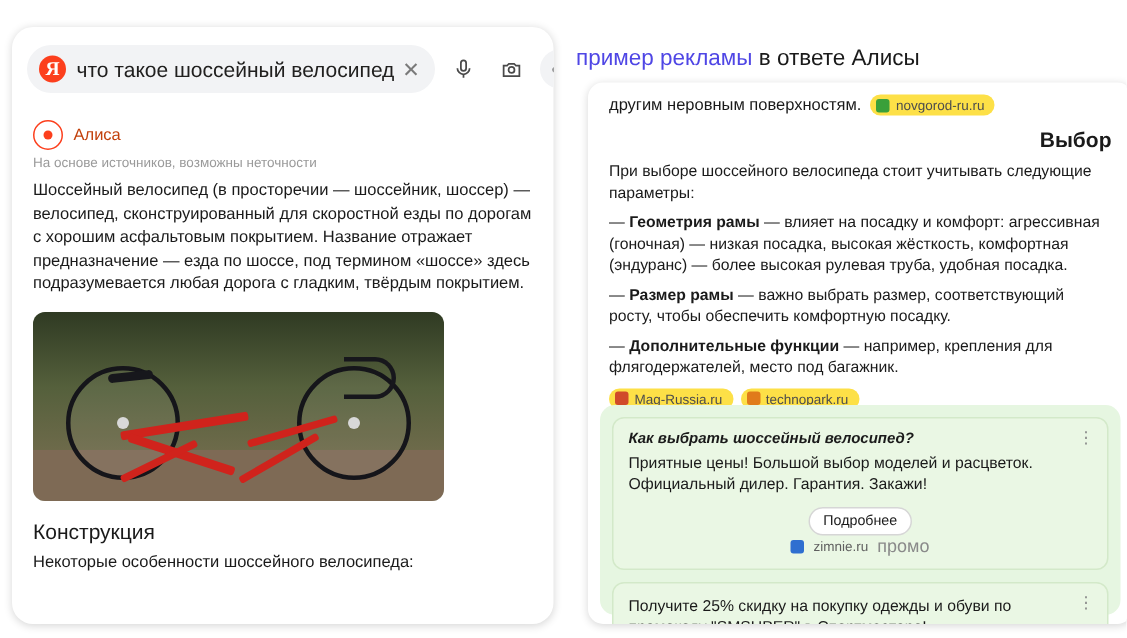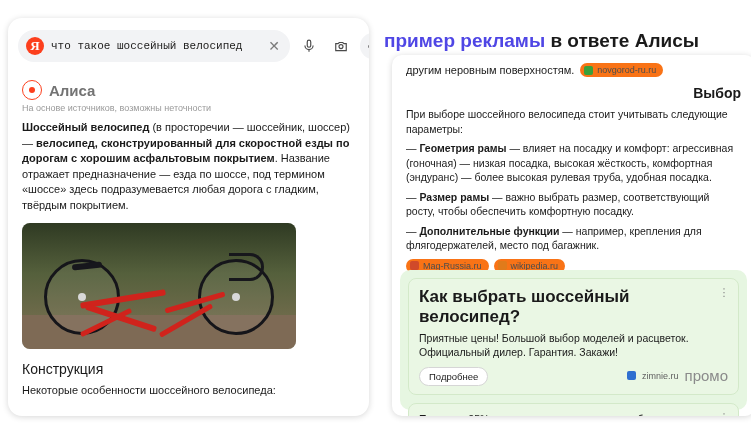--- a/index.html
+++ b/index.html
@@ -64,26 +64,25 @@
     font-size: 13px;
     font-weight: bold;
     display: flex;
     align-items: center;
     justify-content: center;
     flex: 0 0 auto;
     margin-right: 7px;
   }
   .search-text {
     flex: 1 1 auto;
-    font-size: 11px;
+    font-size: 14px;
     color: #21201f;
     white-space: nowrap;
     overflow: hidden;
     text-overflow: ellipsis;
-    font-family: Liberation Mono, monospace;
   }
   .clear-x {
     flex: 0 0 auto;
     width: 16px; height: 16px;
     color: #7a7a7a;
     display: flex;
     align-items: center;
     justify-content: center;
     font-size: 14px;
     line-height: 1;
@@ -127,48 +126,48 @@
   .alice-avatar::after {
     content: "";
     position: absolute;
     left: 50%; top: 50%;
     width: 6px; height: 6px;
     margin: -3px 0 0 -3px;
     border-radius: 50%;
     background: #fc3f1d;
   }
   .alice-name {
-    font-size: 15px;
-    font-weight: bold;
-    color: #737373;
+    font-size: 11px;
+    font-weight: normal;
+    color: #c2410c;
   }
   .alice-note {
     font-size: 9px;
     color: #9a9a9a;
     margin-top: 3px;
     margin-bottom: 7px;
   }
   .answer-text {
     font-size: 11px;
     line-height: 15.5px;
     color: #1a1a1a;
   }
-  .answer-text b { font-weight: bold; }
+  .answer-text b { font-weight: normal; }
   .src-row {
     display: flex;
     align-items: center;
     gap: 5px;
     margin-top: 6px;
     flex-wrap: wrap;
   }
   .src-chip {
     display: inline-flex;
     align-items: center;
     gap: 4px;
-    background: #f97316;
+    background: #fde047;
     border-radius: 9px;
     padding: 2px 7px 2px 4px;
     font-size: 9px;
     color: #4d4d4d;
     white-space: nowrap;
   }
   .favicon {
     width: 9px; height: 9px;
     border-radius: 2px;
     flex: 0 0 auto;
@@ -268,22 +267,22 @@
     height: 361px;
     background: #ffffff;
     border-radius: 10px;
     box-shadow: 0 1px 6px rgba(0,0,0,0.16);
     overflow: hidden;
   }
   .annotation {
     position: absolute;
     left: 384px;
     top: 30px;
-    font-size: 19px;
-    font-weight: bold;
+    font-size: 15px;
+    font-weight: normal;
     white-space: nowrap;
   }
   .annotation .accent { color: #4f46e5; }
   .annotation .plain { color: #1a1a1a; }
 
   .rp-inner {
     padding: 8px 14px 0;
     box-sizing: border-box;
   }
   .faded-line {
@@ -307,25 +306,26 @@
   }
   .ad-card {
     background: #eaf7e4;
     border: 1px solid #d3e9c9;
     border-radius: 8px;
     padding: 8px 10px;
     margin-bottom: 8px;
     position: relative;
   }
   .ad-title {
-    font-size: 17px;
+    font-size: 10px;
     font-weight: bold;
     color: #1a1a1a;
     margin-bottom: 4px;
     padding-right: 16px;
+    font-style: italic;
   }
   .ad-body {
     font-size: 10.5px;
     line-height: 14px;
     color: #1a1a1a;
     margin-bottom: 6px;
   }
   .ad-meta {
     display: flex;
     align-items: center;
@@ -350,25 +350,26 @@
     text-align: center;
     color: #8a8a8a;
     font-size: 11px;
     line-height: 10px;
     letter-spacing: 0;
   }
   .ad-meta-row {
     display: flex;
     align-items: center;
     justify-content: space-between;
+    flex-direction: column;
   }
   .fav-zimnie { background: #2f6fd0; }
   .fav-mag { background: #d04a2a; }
   .fav-techno { background: #e07b1b; }
-  .promo-label { color: #8a8a8a; font-size: 15px; }
+  .promo-label { color: #8a8a8a; font-size: 12px; }
   .choice-h {
     font-size: 14px;
     font-weight: bold;
     margin: 8px 0 6px;
     text-align: right;
   }
   .choice-lead {
     font-size: 10.5px;
     line-height: 14.5px;
     margin-bottom: 5px;
@@ -482,21 +483,21 @@
         <b>Дополнительные функции</b><span> — например, крепления для флягодержателей, место под багажник.</span>
       </div>
 
       <div class="src-row">
         <span class="src-chip">
           <span class="favicon fav-mag"></span>
           <span>Mag-Russia.ru</span>
         </span>
         <span class="src-chip">
           <span class="favicon fav-techno"></span>
-          <span>wikipedia.ru</span>
+          <span>technopark.ru</span>
         </span>
       </div>
     </div>
 
     <div class="ads-block">
 
       <div class="ad-card">
         <div class="kebab">⋮</div>
         <div class="ad-title">Как выбрать шоссейный велосипед?</div>
         <div class="ad-body">Приятные цены! Большой выбор моделей и расцветок. Официальный дилер. Гарантия. Закажи!</div>

